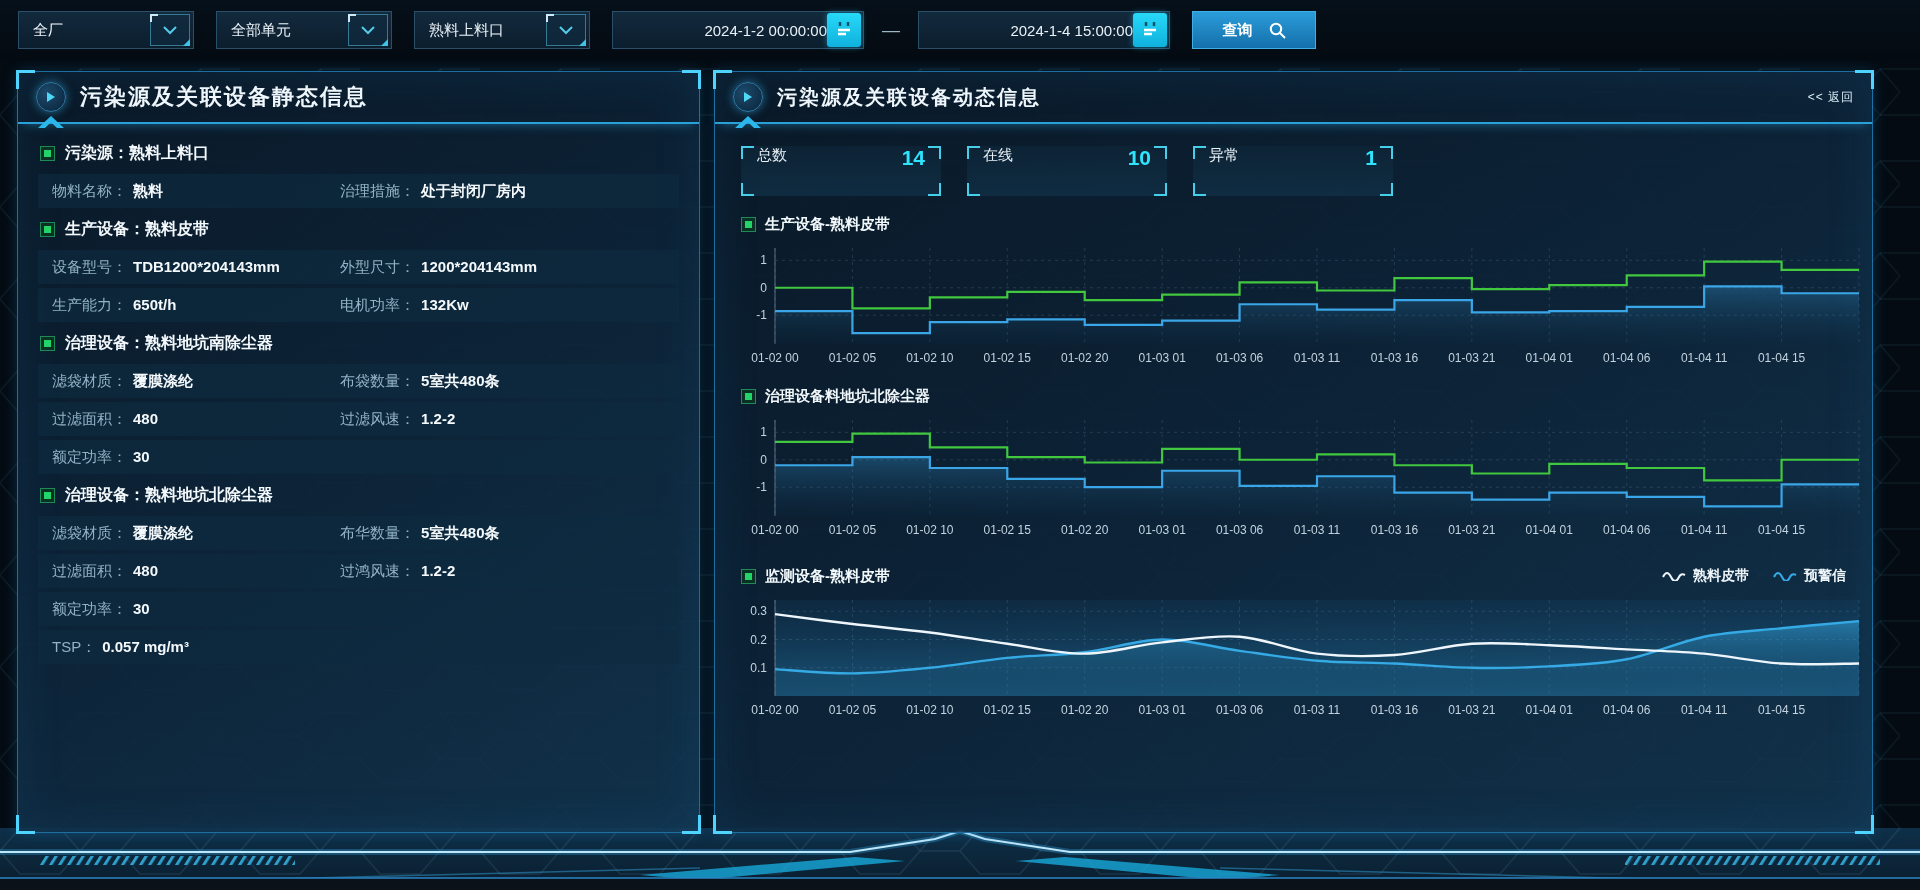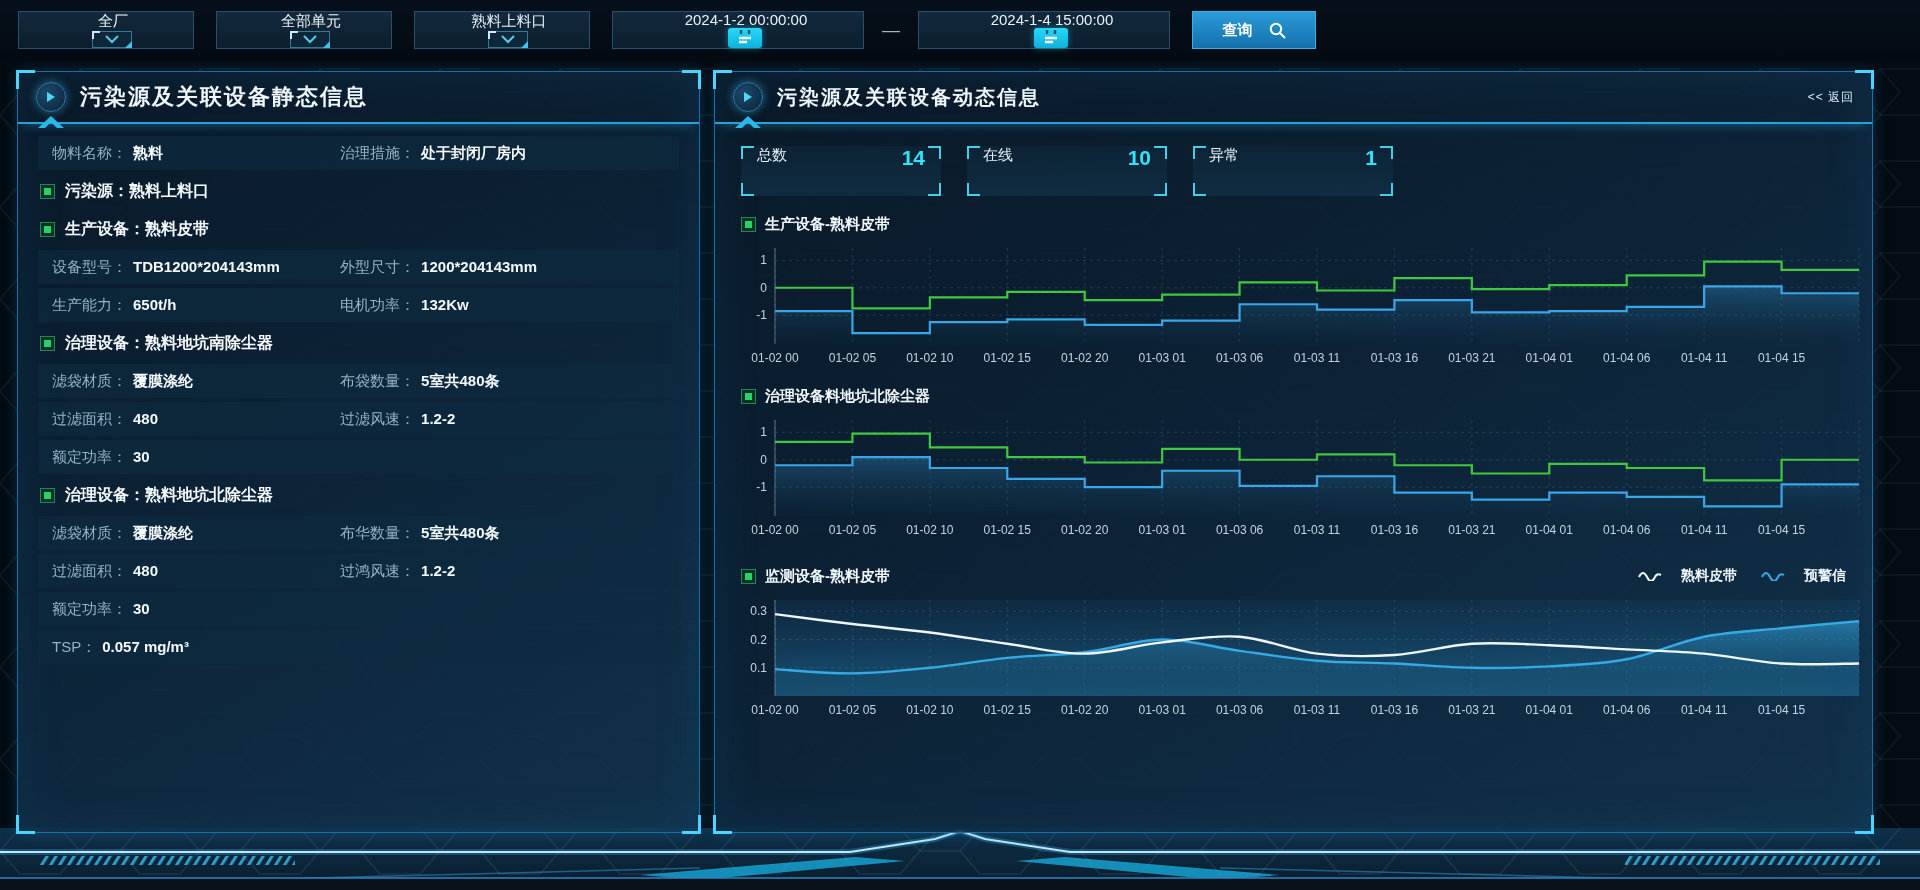--- a/index.html
+++ b/index.html
@@ -11,21 +11,21 @@
   }
   
   .hexbg{position:absolute;inset:0;z-index:0;}
   
   .toolbar{position:absolute;top:0;left:0;width:1920px;height:60px;z-index:3;
     background:linear-gradient(180deg,#06101a,#040a11);
     display:flex;align-items:center;gap:22px;padding-left:18px;box-sizing:border-box;}
   .select,.datebox{
     height:38px;box-sizing:border-box;display:flex;align-items:center;
     background:linear-gradient(180deg,#13293c,#0b1e2e);
-    border:1px solid #2a4f6a;position:relative;flex-direction:column;
+    border:1px solid #2a4f6a;position:relative;
   }
   .select{width:176px;justify-content:space-between;padding-left:14px;cursor:pointer;}
   .select-value{font-size:15px;color:#e9f1f7;}
   .chev-box{width:38px;height:30px;margin-right:3px;display:flex;align-items:center;justify-content:center;
     border:1px solid rgba(84,187,220,.55);background:rgba(16,44,64,.6);position:relative;}
   .chev-box::before{content:"";position:absolute;left:-1px;top:-1px;width:6px;height:6px;
     border-left:2px solid #cfeaf6;border-top:2px solid #cfeaf6;}
   .chev-box::after{content:"";position:absolute;right:-1px;bottom:-1px;width:0;height:0;
     border-left:7px solid transparent;border-bottom:7px solid #3fc3e6;}
   .datebox{width:252px;justify-content:flex-end;padding-left:16px;}
@@ -84,21 +84,21 @@
   .stat .c.tr{right:0;top:0;border-right:2px solid #45cfe9;border-top:2px solid #45cfe9;}
   .stat .c.bl{left:0;bottom:0;border-left:2px solid #45cfe9;border-bottom:2px solid #45cfe9;}
   .stat .c.br{right:0;bottom:0;border-right:2px solid #45cfe9;border-bottom:2px solid #45cfe9;}
   .stat-label{font-size:15px;color:#e8f1f7;}
   .stat-value{font-size:21px;font-weight:bold;color:#2ee4ff;}
   
   .chart-block{margin-top:16px;}
   .chart-title-row{display:flex;align-items:center;gap:9px;height:24px;margin-bottom:4px;}
   .chart-title{font-size:15px;font-weight:bold;color:#f1f8fc;}
   .legend{margin-left:auto;display:flex;align-items:center;gap:24px;}
-  .legend-item{display:flex;align-items:center;gap:19px;font-size:14px;font-weight:bold;color:#eef5fa;cursor:pointer;}
+  .legend-item{display:flex;align-items:center;gap:7px;font-size:14px;font-weight:bold;color:#eef5fa;cursor:pointer;}
   .chart-svg{display:block;}
   .chart-svg .tick{fill:#c3d4e0;font-size:12px;font-family:"Liberation Sans","DejaVu Sans",sans-serif;}
   
   .footer{position:absolute;left:0;bottom:0;z-index:1;}
 </style>
 </head>
 <body>
 
 <svg class="hexbg" width="1920" height="890">
   <defs>
@@ -179,35 +179,35 @@
         </svg>
     </span>
     <h2 class="panel-title" style="margin:0 0 0 14px;">污染源及关联设备静态信息</h2>
     <span class="hdr-chevron">
       <svg width="26" height="12">
           <polygon points="0,12 13,0 26,12 19,12 13,6 7,12" fill="#2bb7ea"></polygon>
         </svg>
     </span>
   </header>
   <div class="rows" id="static-rows">
+      <div class="row section">
+        <span class="sq">
+          <i></i>
+        </span>
+        <span>污染源：熟料上料口</span>
+      </div>
       <div class="row fields">
         <span class="field">
           <span class="flabel">物料名称：</span>
           <span class="fvalue">熟料</span>
         </span>
         <span class="field">
           <span class="flabel">治理措施：</span>
           <span class="fvalue">处于封闭厂房内</span>
         </span>
-      </div>
-      <div class="row section">
-        <span class="sq">
-          <i></i>
-        </span>
-        <span>污染源：熟料上料口</span>
       </div>
       <div class="row section">
         <span class="sq">
           <i></i>
         </span>
         <span>生产设备：熟料皮带</span>
       </div>
       <div class="row fields">
         <span class="field">
           <span class="flabel">设备型号：</span>

